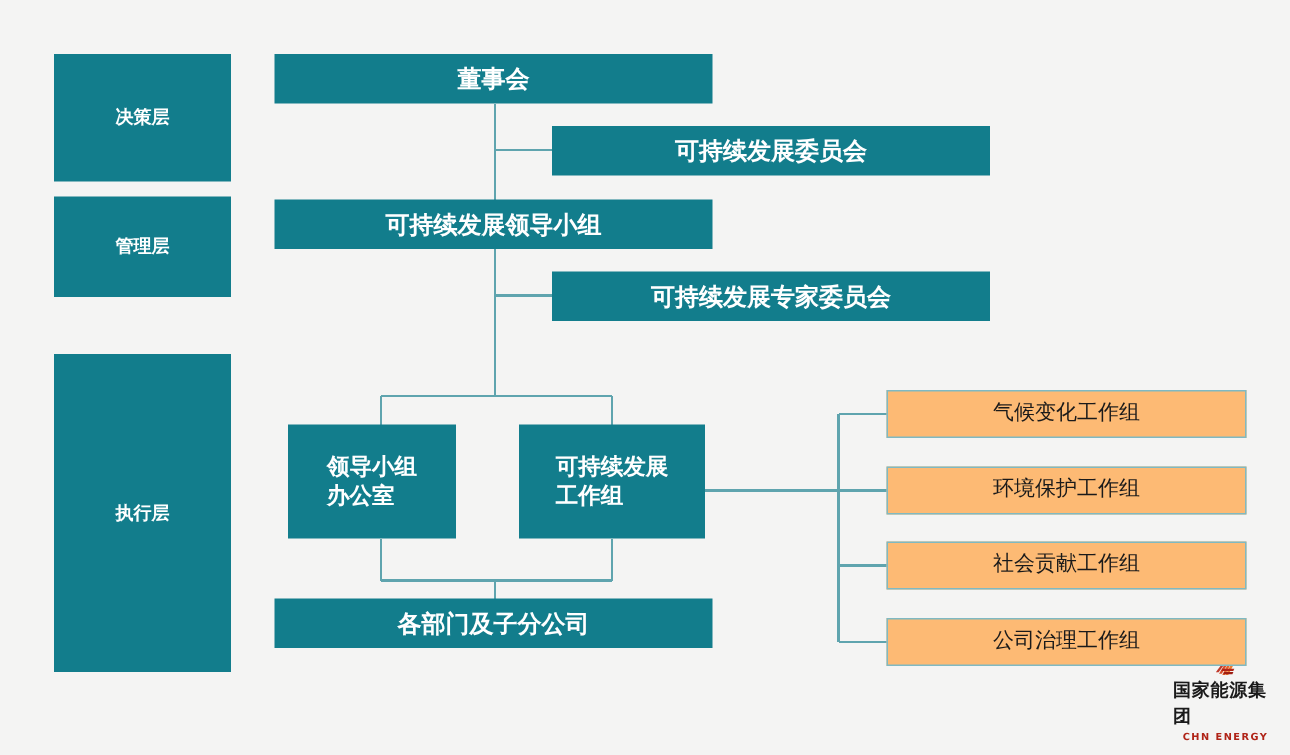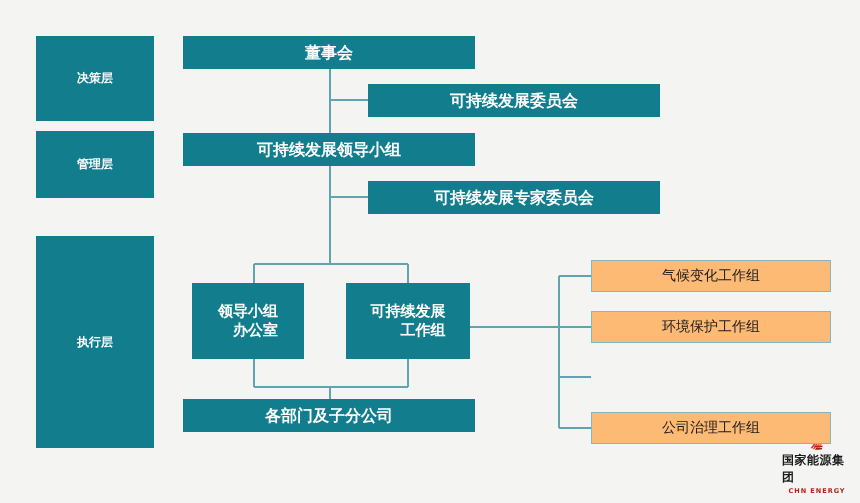--- a/index.html
+++ b/index.html
@@ -26,21 +26,21 @@
     z-index: 1;
   }
 
   
   .node {
     position: absolute;
     z-index: 2;
     display: flex;
     align-items: center;
     justify-content: center;
-    text-align: right;
+    text-align: left;
     line-height: 1.25;
   }
 
   
   .solid {
     background: #127d8c;
     color: #ffffff;
     font-weight: bold;
   }
 
@@ -167,20 +167,21 @@
       <div>工作组</div>
     </div>
   </div>
 
   <div class="node solid" id="node-depts">各部门及子分公司</div>
 
   <div class="node outline wg" id="wg-0">气候变化工作组</div>
 
   <div class="node outline wg" id="wg-1">环境保护工作组</div>
 
+  <div class="node outline wg" id="wg-2">社会贡献工作组</div>
 
   <div class="node outline wg" id="wg-3">公司治理工作组</div>
 
   <div id="logo">
     <svg id="logo-mark" viewBox="0 0 46 26" xmlns="http://www.w3.org/2000/svg">
       <g>
         <path d="M2 17 L12 3 L18 3 L8 17 Z" fill="#c0392b"></path>
         <path d="M9 20 L19 3 L25 3 L15 20 Z" fill="#d94f2b"></path>
         <path d="M16 23 L26 3 L32 3 L22 23 Z" fill="#e8632c"></path>
         <path d="M23 23 L33 3 L39 3 L29 23 Z" fill="#f07c2d"></path>

